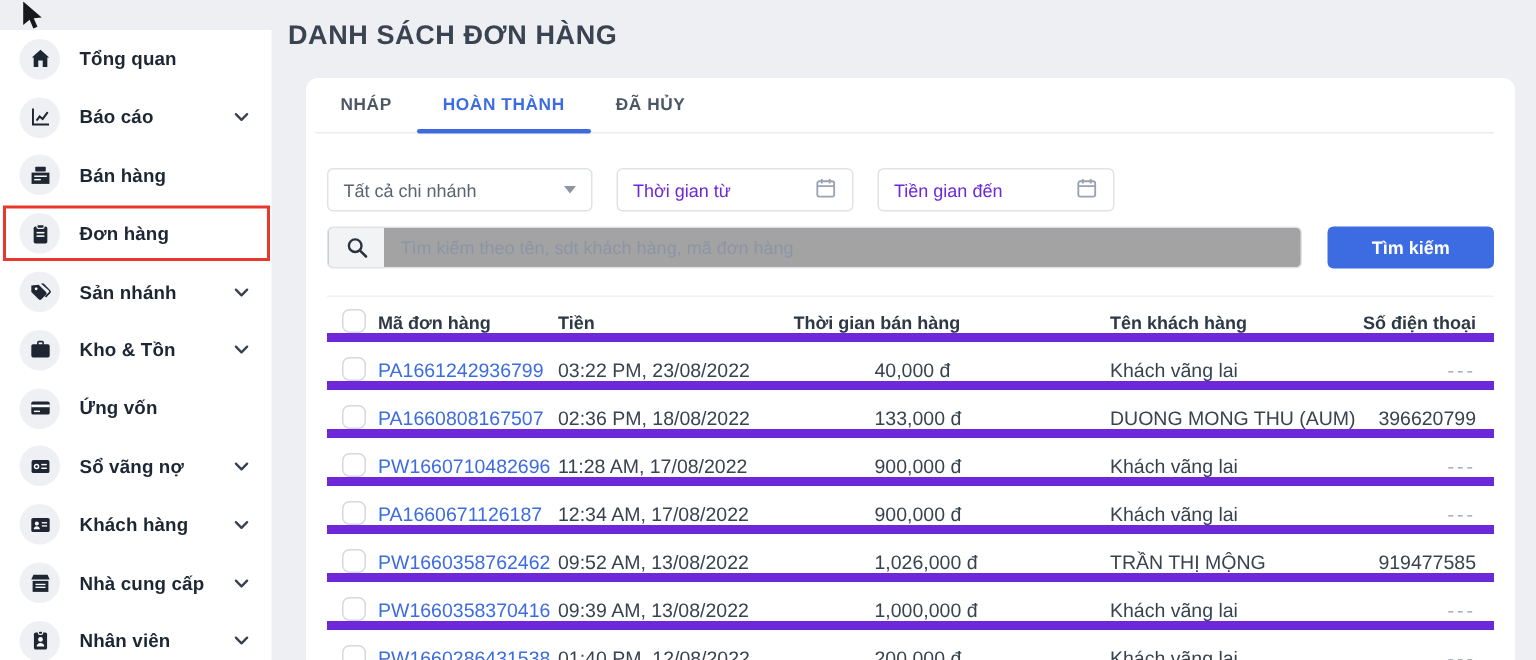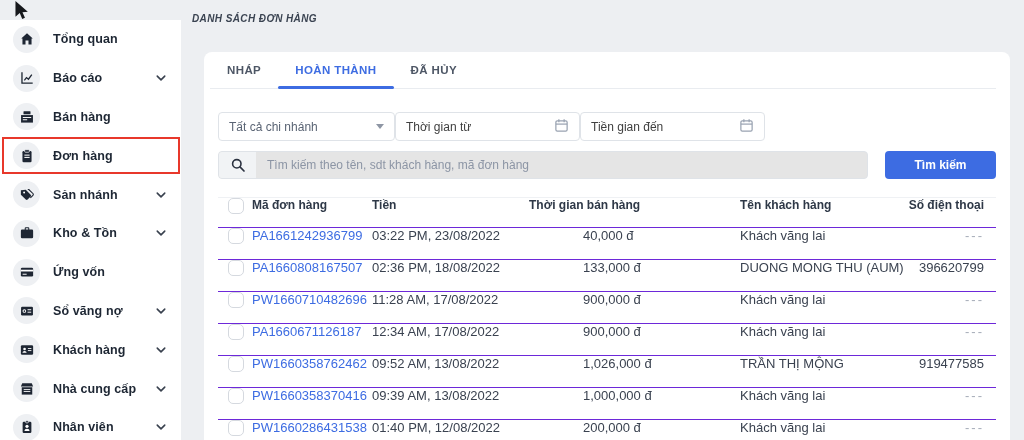--- a/index.html
+++ b/index.html
@@ -32,75 +32,75 @@
   .chev { margin-left:auto; display:flex; align-items:center; }
   .hl-box {
     position:absolute; left:2px; right:1px; top:1px; bottom:1px;
     border:2px solid #e8382b; pointer-events:none;
   }
   
   .cursor { position:absolute; left:15px; top:1px; z-index:50; }
   
   .page-title {
     position:absolute; left:192px; top:13px;
-    font-size:10px; font-weight:700; color:#3a4351; letter-spacing:.4px;font-style:italic;
+    font-size:18px; font-weight:700; color:#3a4351; letter-spacing:.4px;
   }
   .card {
     position:absolute; left:204px; top:52px; width:806px; height:420px;
     background:#ffffff; border-radius:8px; padding:0 14px;
   }
   
   .tabs { display:flex; height:37px; border-bottom:1px solid #e9ecf0; margin-left:-8px; }
   .tab {
     padding:16px 17px; display:flex; align-items:center;
     font-size:11.5px; font-weight:700; letter-spacing:.4px;
     color:#4d5665; cursor:pointer; position:relative;
   }
   .tab.active { color:#3d6ce2; }
   .tab.active::after {
     content:""; position:absolute; left:0; right:0; bottom:-1px; height:3px;
     background:#3d6ce2; border-radius:2px;
   }
   
-  .filters { display:flex; margin-top:23px; }
+  .filters { display:flex; gap:16px; margin-top:23px; }
   .fbox {
     height:29px; border:1px solid #dfe3e8; border-radius:4px; background:#fff;
     display:flex; align-items:center; padding:0 10px; font-size:12px;
     cursor:pointer;
   }
   .fbox.select { width:177px; color:#5a6474; }
-  .fbox.date { width:185px; color:#404040; }
+  .fbox.date { width:158px; color:#6d28d9; }
   .fbox .grow { flex:1; }
   .caret {
     width:0; height:0; border-left:4px solid transparent; border-right:4px solid transparent;
     border-top:5px solid #8e96a4; margin-left:auto;
   }
   
   .searchrow { display:flex; margin-top:10px; align-items:center; }
   .searchbox {
     flex:1; height:28px; border:1px solid #dfe3e8; border-radius:4px;
-    display:flex; align-items:stretch; overflow:hidden; margin-right:17px; background:#e5e5e5;
+    display:flex; align-items:stretch; overflow:hidden; margin-right:17px; background:#a3a3a3;
   }
   .searchicon {
     width:37px; background:#f1f3f5; display:flex; align-items:center; justify-content:center;
     flex:0 0 37px;
   }
   .searchbox input {
     border:none; outline:none; flex:1; font-size:12px; padding:0 11px;
     font-family:"Liberation Sans", sans-serif; color:#3a4250; background:transparent;
   }
   .searchbox input::placeholder { color:#8c95a5; }
   .btn {
     width:111px; height:28px; background:#3d6ce2; color:#fff; border:none;
     border-radius:4px; font-size:12px; font-weight:700; cursor:pointer;
     font-family:"Liberation Sans", sans-serif;
   }
   
   .table { margin-top:18px; }
-  .trow { display:flex; align-items:flex-start; border-bottom:1px solid #6d28d9; }
+  .trow { display:flex; align-items:flex-end; border-bottom:6px solid #6d28d9; }
   .trow.head { height:31px; border-top:1px solid #eff1f4; }
   .trow.body { height:32px; }
   .cell { font-size:13px; color:#3a4250; white-space:nowrap; overflow:hidden; }
   .trow.head .cell { font-size:12px; font-weight:700; color:#2e3847; }
   .c-check { width:34px; flex:0 0 34px; display:flex; align-items:center; }
   .c-code  { width:120px; flex:0 0 120px; }
   .c-time  { width:211px; flex:0 0 211px; }
   .c-money { width:157px; flex:0 0 157px; }
   .c-cust  { width:167px; flex:0 0 167px; }
   .c-phone { flex:1; text-align:right; padding-right:12px; }

